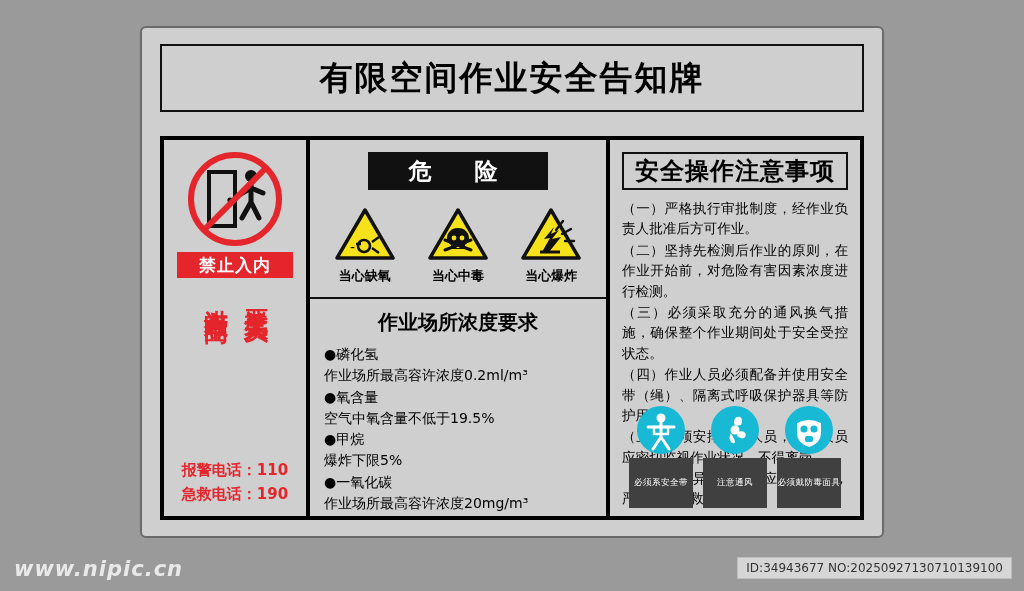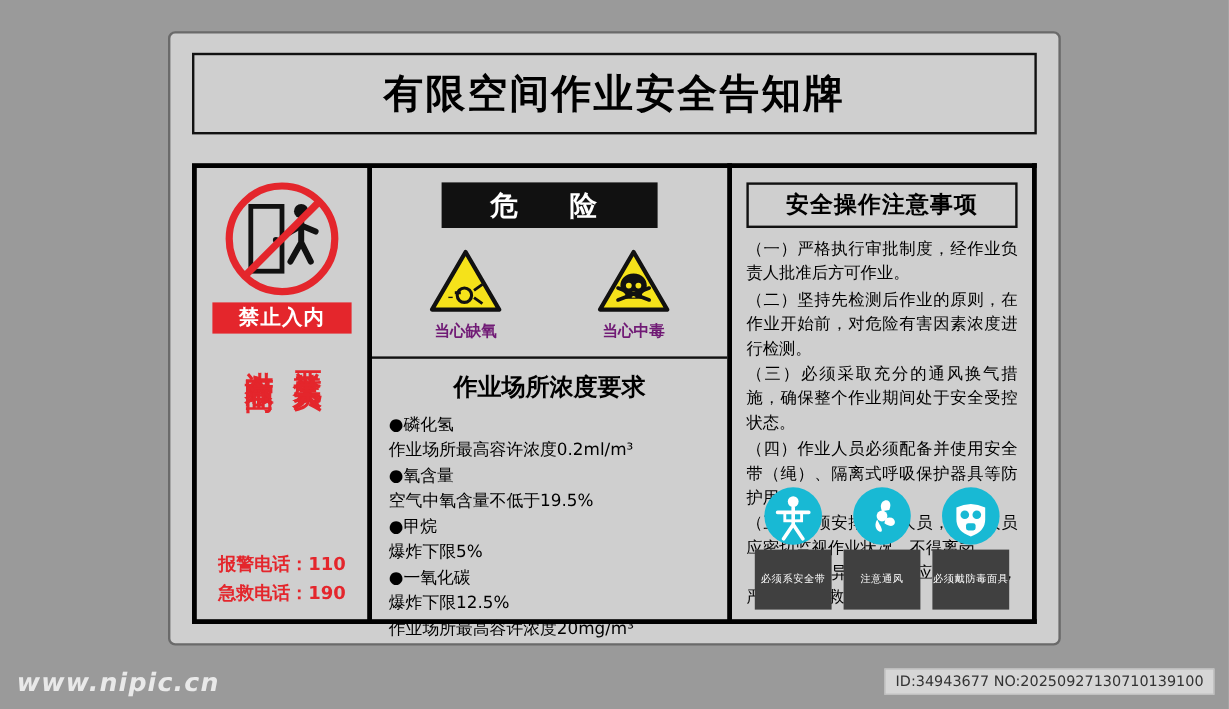--- a/index.html
+++ b/index.html
@@ -71,36 +71,36 @@
     margin:12px auto 0;width:180px;height:38px;background:#111;color:#fff;
     display:flex;align-items:center;justify-content:center;
     font-size:23px;font-weight:bold;letter-spacing:10px;
   }
   .hazards{
     display:flex;justify-content:space-around;align-items:flex-end;
     margin-top:16px;padding:0 8px 10px;
   }
   .hz{width:86px;text-align:center;}
   .hz svg{display:block;margin:0 auto;}
-  .hz .cap{font-size:13px;color:#701a75;margin-top:5px;font-weight:bold;}
+  .hz .cap{font-size:13px;color:#000000;margin-top:5px;font-weight:bold;}
   .mid-div{border-top:2px solid #111;margin-top:2px;}
   .conc-title{
     text-align:center;font-size:20px;font-weight:bold;color:#000;
     margin:10px 0 8px;
   }
   .conc-body{
     padding:0 14px;font-size:14px;color:#000;line-height:1.45;
   }
   .conc-body .item{margin-bottom:1px;}
 
   
   .sop-title{
     margin:12px 12px 0;border:2px solid #111;height:34px;
     display:flex;align-items:center;justify-content:center;
-    font-size:19px;font-weight:bold;color:#000;letter-spacing:1px;
+    font-size:24px;font-weight:bold;color:#000;letter-spacing:1px;
   }
   .sop-body{
     padding:8px 12px 0;font-size:13.6px;line-height:1.5;color:#000;
     text-align:justify;
   }
   .sop-body p{margin:0 0 1px;}
   .ppe{
     position:absolute;left:0;right:0;bottom:8px;
     display:flex;justify-content:space-around;align-items:flex-end;
     padding:0 14px;
@@ -181,35 +181,43 @@
         <div class="hz">
           <svg width="62" height="56" viewBox="0 0 62 56">
             <polygon points="31,4 59,52 3,52" fill="#f5e21a" stroke="#111" stroke-width="3.5" stroke-linejoin="round"></polygon>
             <path d="M31 22 c-7 0 -11 5 -11 10 c0 4 3 6 4 7 l0 4 l14 0 l0 -4 c1 -1 4 -3 4 -7 c0 -5 -4 -10 -11 -10 z" fill="#111"></path>
             <circle cx="27" cy="32" r="2.4" fill="#f5e21a"></circle>
             <circle cx="35" cy="32" r="2.4" fill="#f5e21a"></circle>
             <rect x="29.5" y="37" width="3" height="5" fill="#f5e21a"></rect>
             <path d="M18 44 l26 -10 M18 34 l26 10" stroke="#111" stroke-width="3" stroke-linecap="round"></path>
           </svg>
           <div class="cap">当心中毒</div>
+        </div>
+        <div class="hz">
+          <svg width="62" height="56" viewBox="0 0 62 56">
+            <polygon points="31,4 59,52 3,52" fill="#f5e21a" stroke="#111" stroke-width="3.5" stroke-linejoin="round"></polygon>
+            <path d="M22 46 l8 -14 l-6 1 l10 -12 l-3 7 l8 -4 l-7 9 l9 -2 l-12 15 z" fill="#111"></path>
+            <path d="M36 24 l7 -9 M42 28 l9 -5 M45 35 l9 0" stroke="#111" stroke-width="2.4" stroke-linecap="round"></path>
+            <path d="M20 46 h20" stroke="#111" stroke-width="3"></path>
+          </svg>
+          <div class="cap">当心爆炸</div>
         </div>
       </div>
 
       <div class="mid-div"></div>
 
       <div class="conc-title">作业场所浓度要求</div>
       <div class="conc-body">
         <div class="item">●磷化氢</div>
         <div class="item">作业场所最高容许浓度0.2ml/m³</div>
         <div class="item">●氧含量</div>
         <div class="item">空气中氧含量不低于19.5%</div>
         <div class="item">●甲烷</div>
         <div class="item">爆炸下限5%</div>
         <div class="item">●一氧化碳</div>
-        <div class="item">爆炸下限12.5%</div>
         <div class="item">作业场所最高容许浓度20mg/m³</div>
       </div>
     </div>
 
     <div class="col col-right">
       <div class="sop-title">安全操作注意事项</div>
       <div class="sop-body">
         <p>（一）严格执行审批制度，经作业负责人批准后方可作业。</p>
         <p>（二）坚持先检测后作业的原则，在作业开始前，对危险有害因素浓度进行检测。</p>
         <p>（三）必须采取充分的通风换气措施，确保整个作业期间处于安全受控状态。</p>

